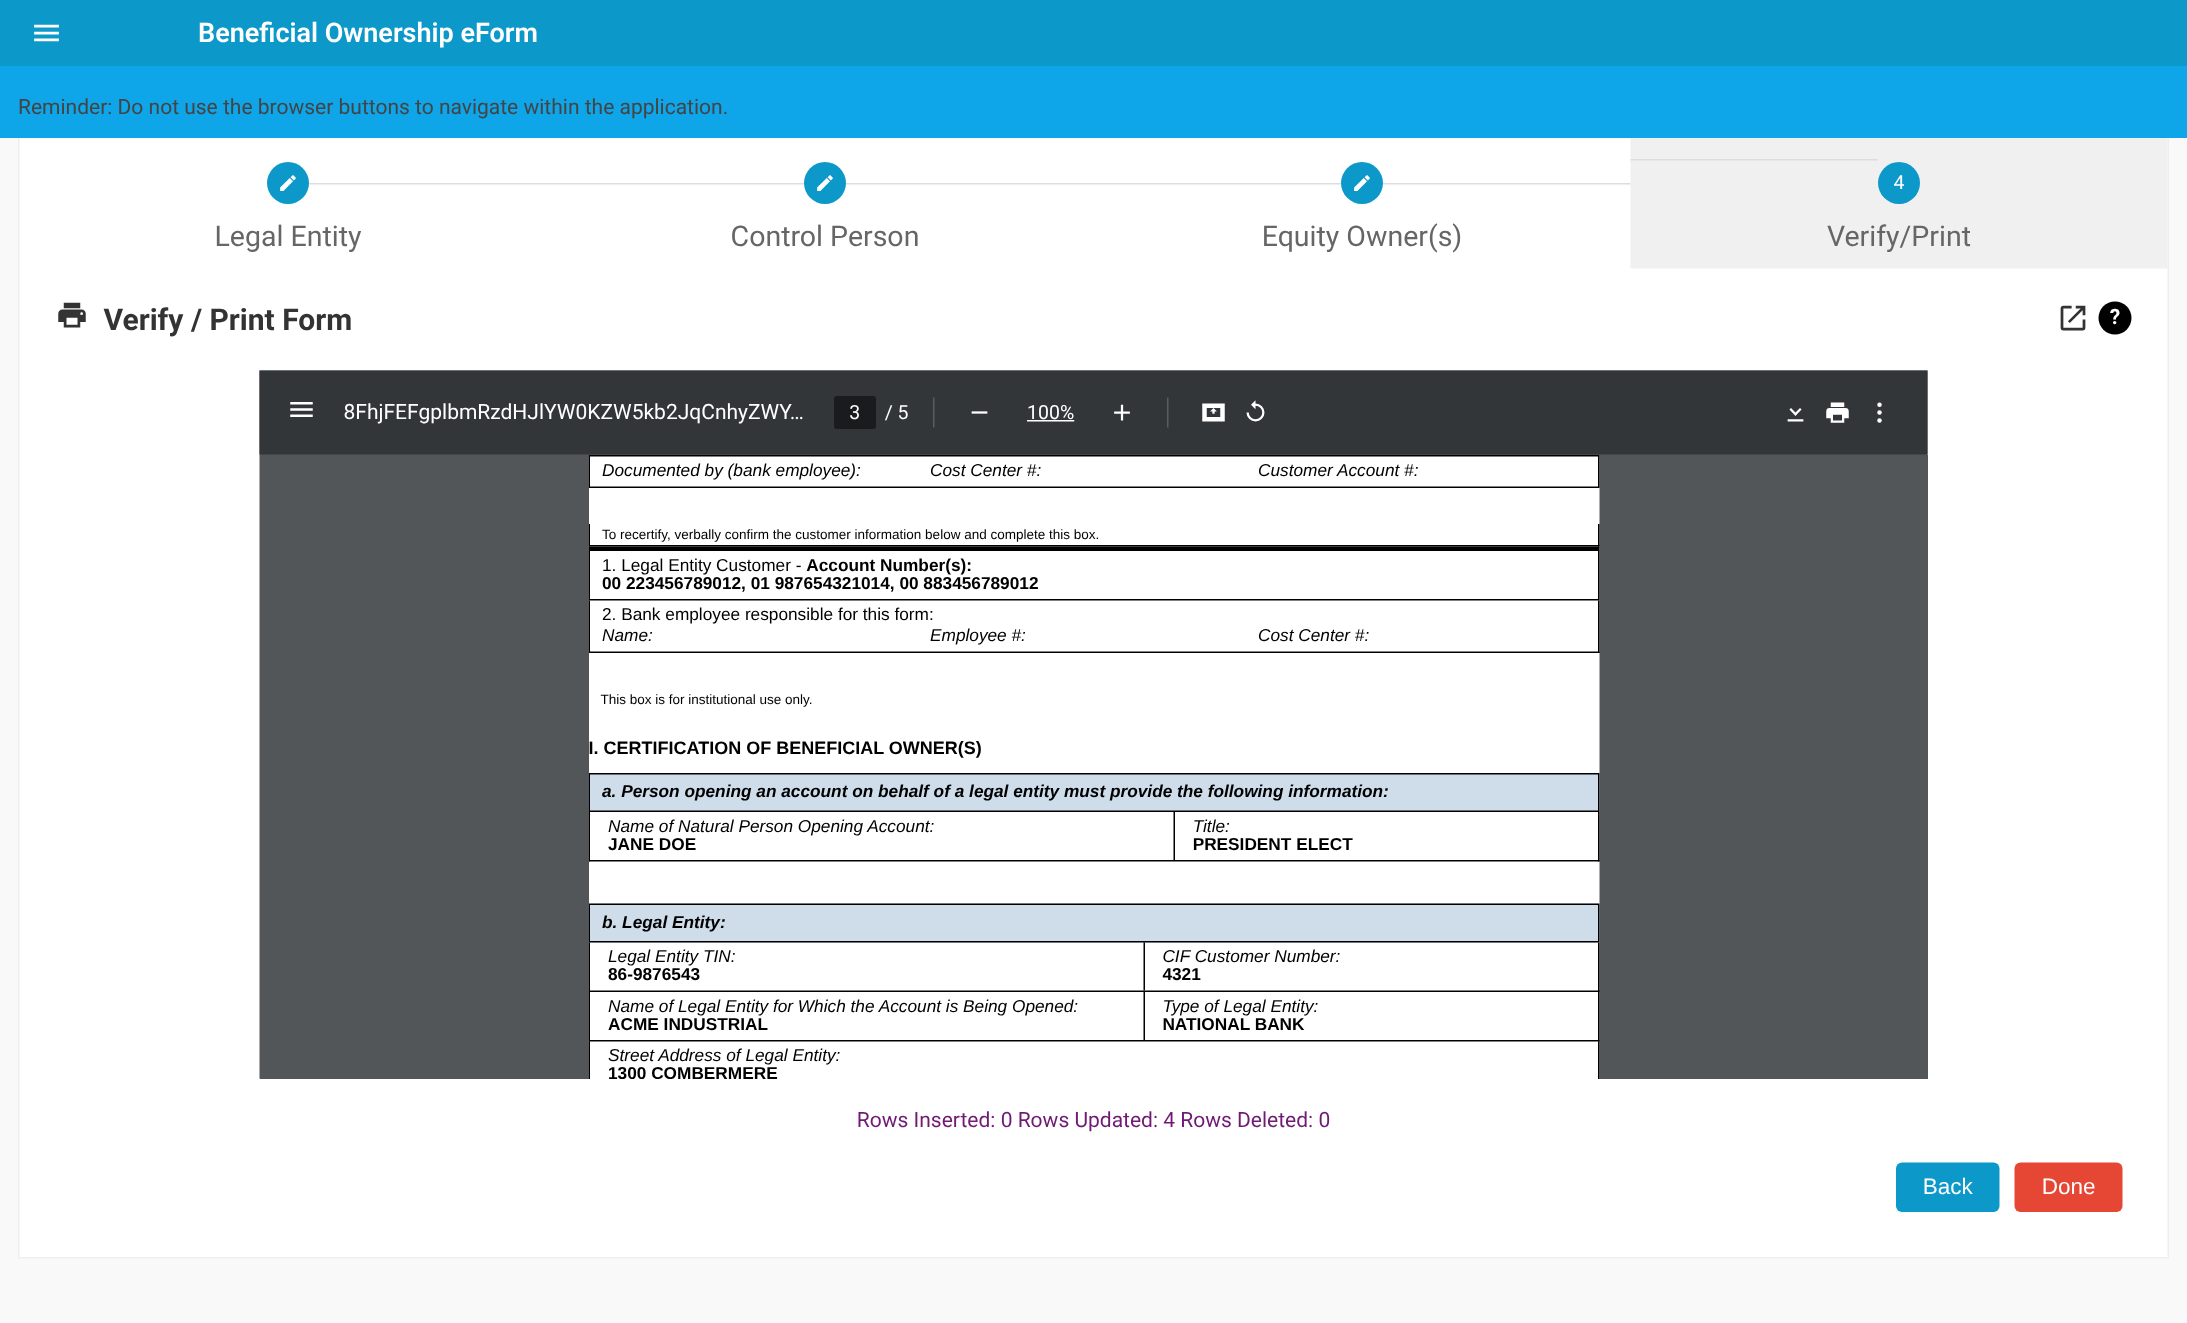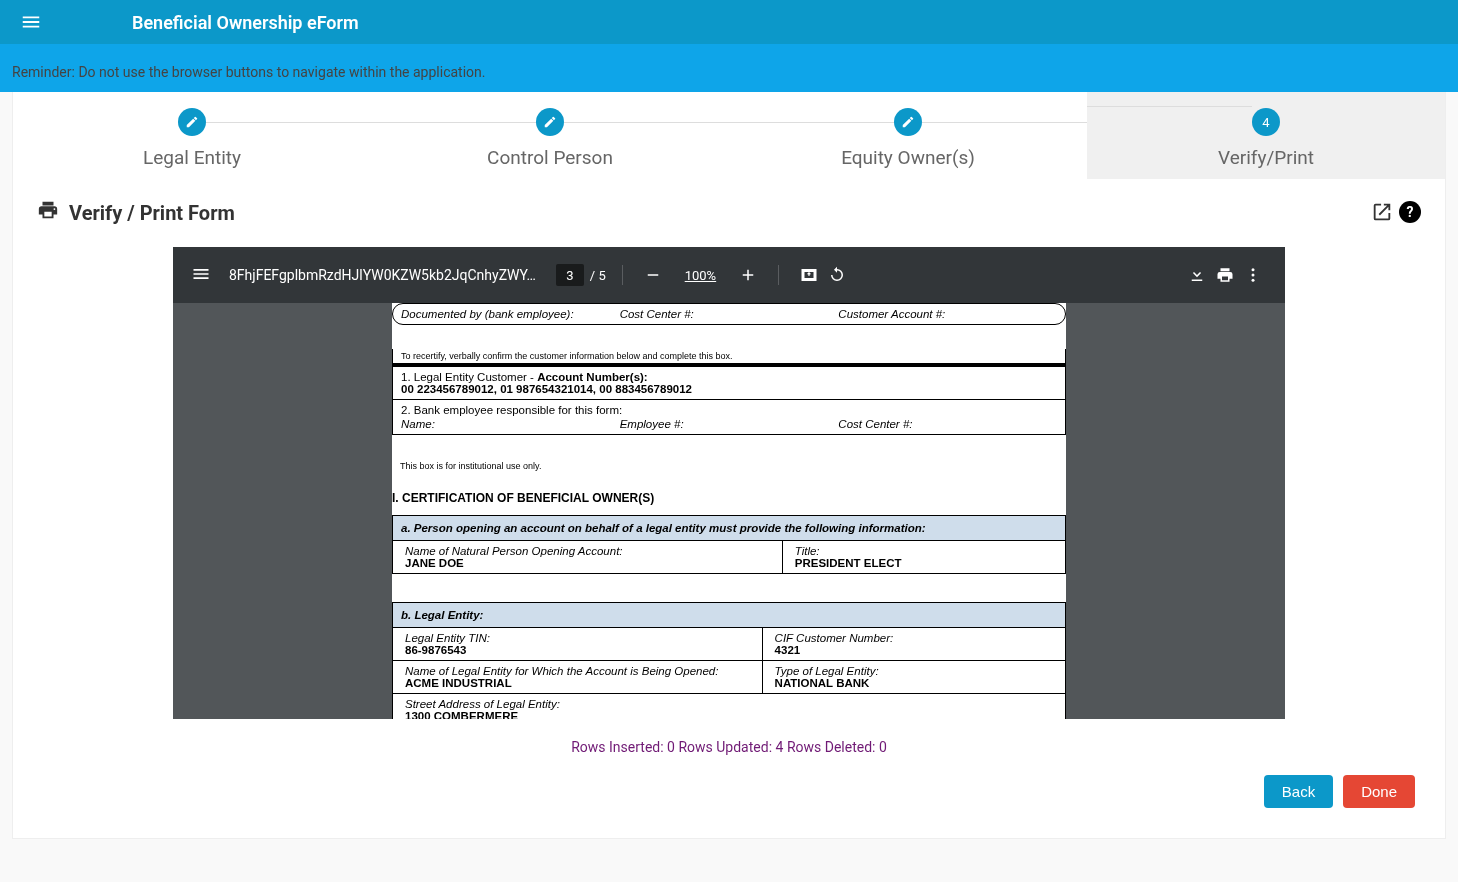--- a/index.html
+++ b/index.html
@@ -169,21 +169,21 @@
     .pdf-section-box {
       border:1px solid #000;
       border-top:none;
       margin:0;
     }
     .pdf-section-box:first-child { border-top:1px solid #000; }
     .pdf-row { padding:4px 8px; font-size:11.5px; }
     .pdf-row-three { display:flex; }
     .pdf-row-three > div { flex:1; }
     .pdf-small { font-size:9px; padding:2px 8px;margin-top:24px; }
-    .pdf-italic { font-style: italic; border-radius: 11px; }
+    .pdf-italic { font-style: italic; }
     .pdf-bold { font-weight:700; }
     .pdf-heading { font-size:12px; font-weight:700; padding:18px 0 10px 0; }
     .pdf-blue-head {
       background:#cfddeb;
       border:1px solid #000;
       padding:6px 8px;
       font-size:11.5px;
       font-style:italic;
       font-weight:700;
     }

